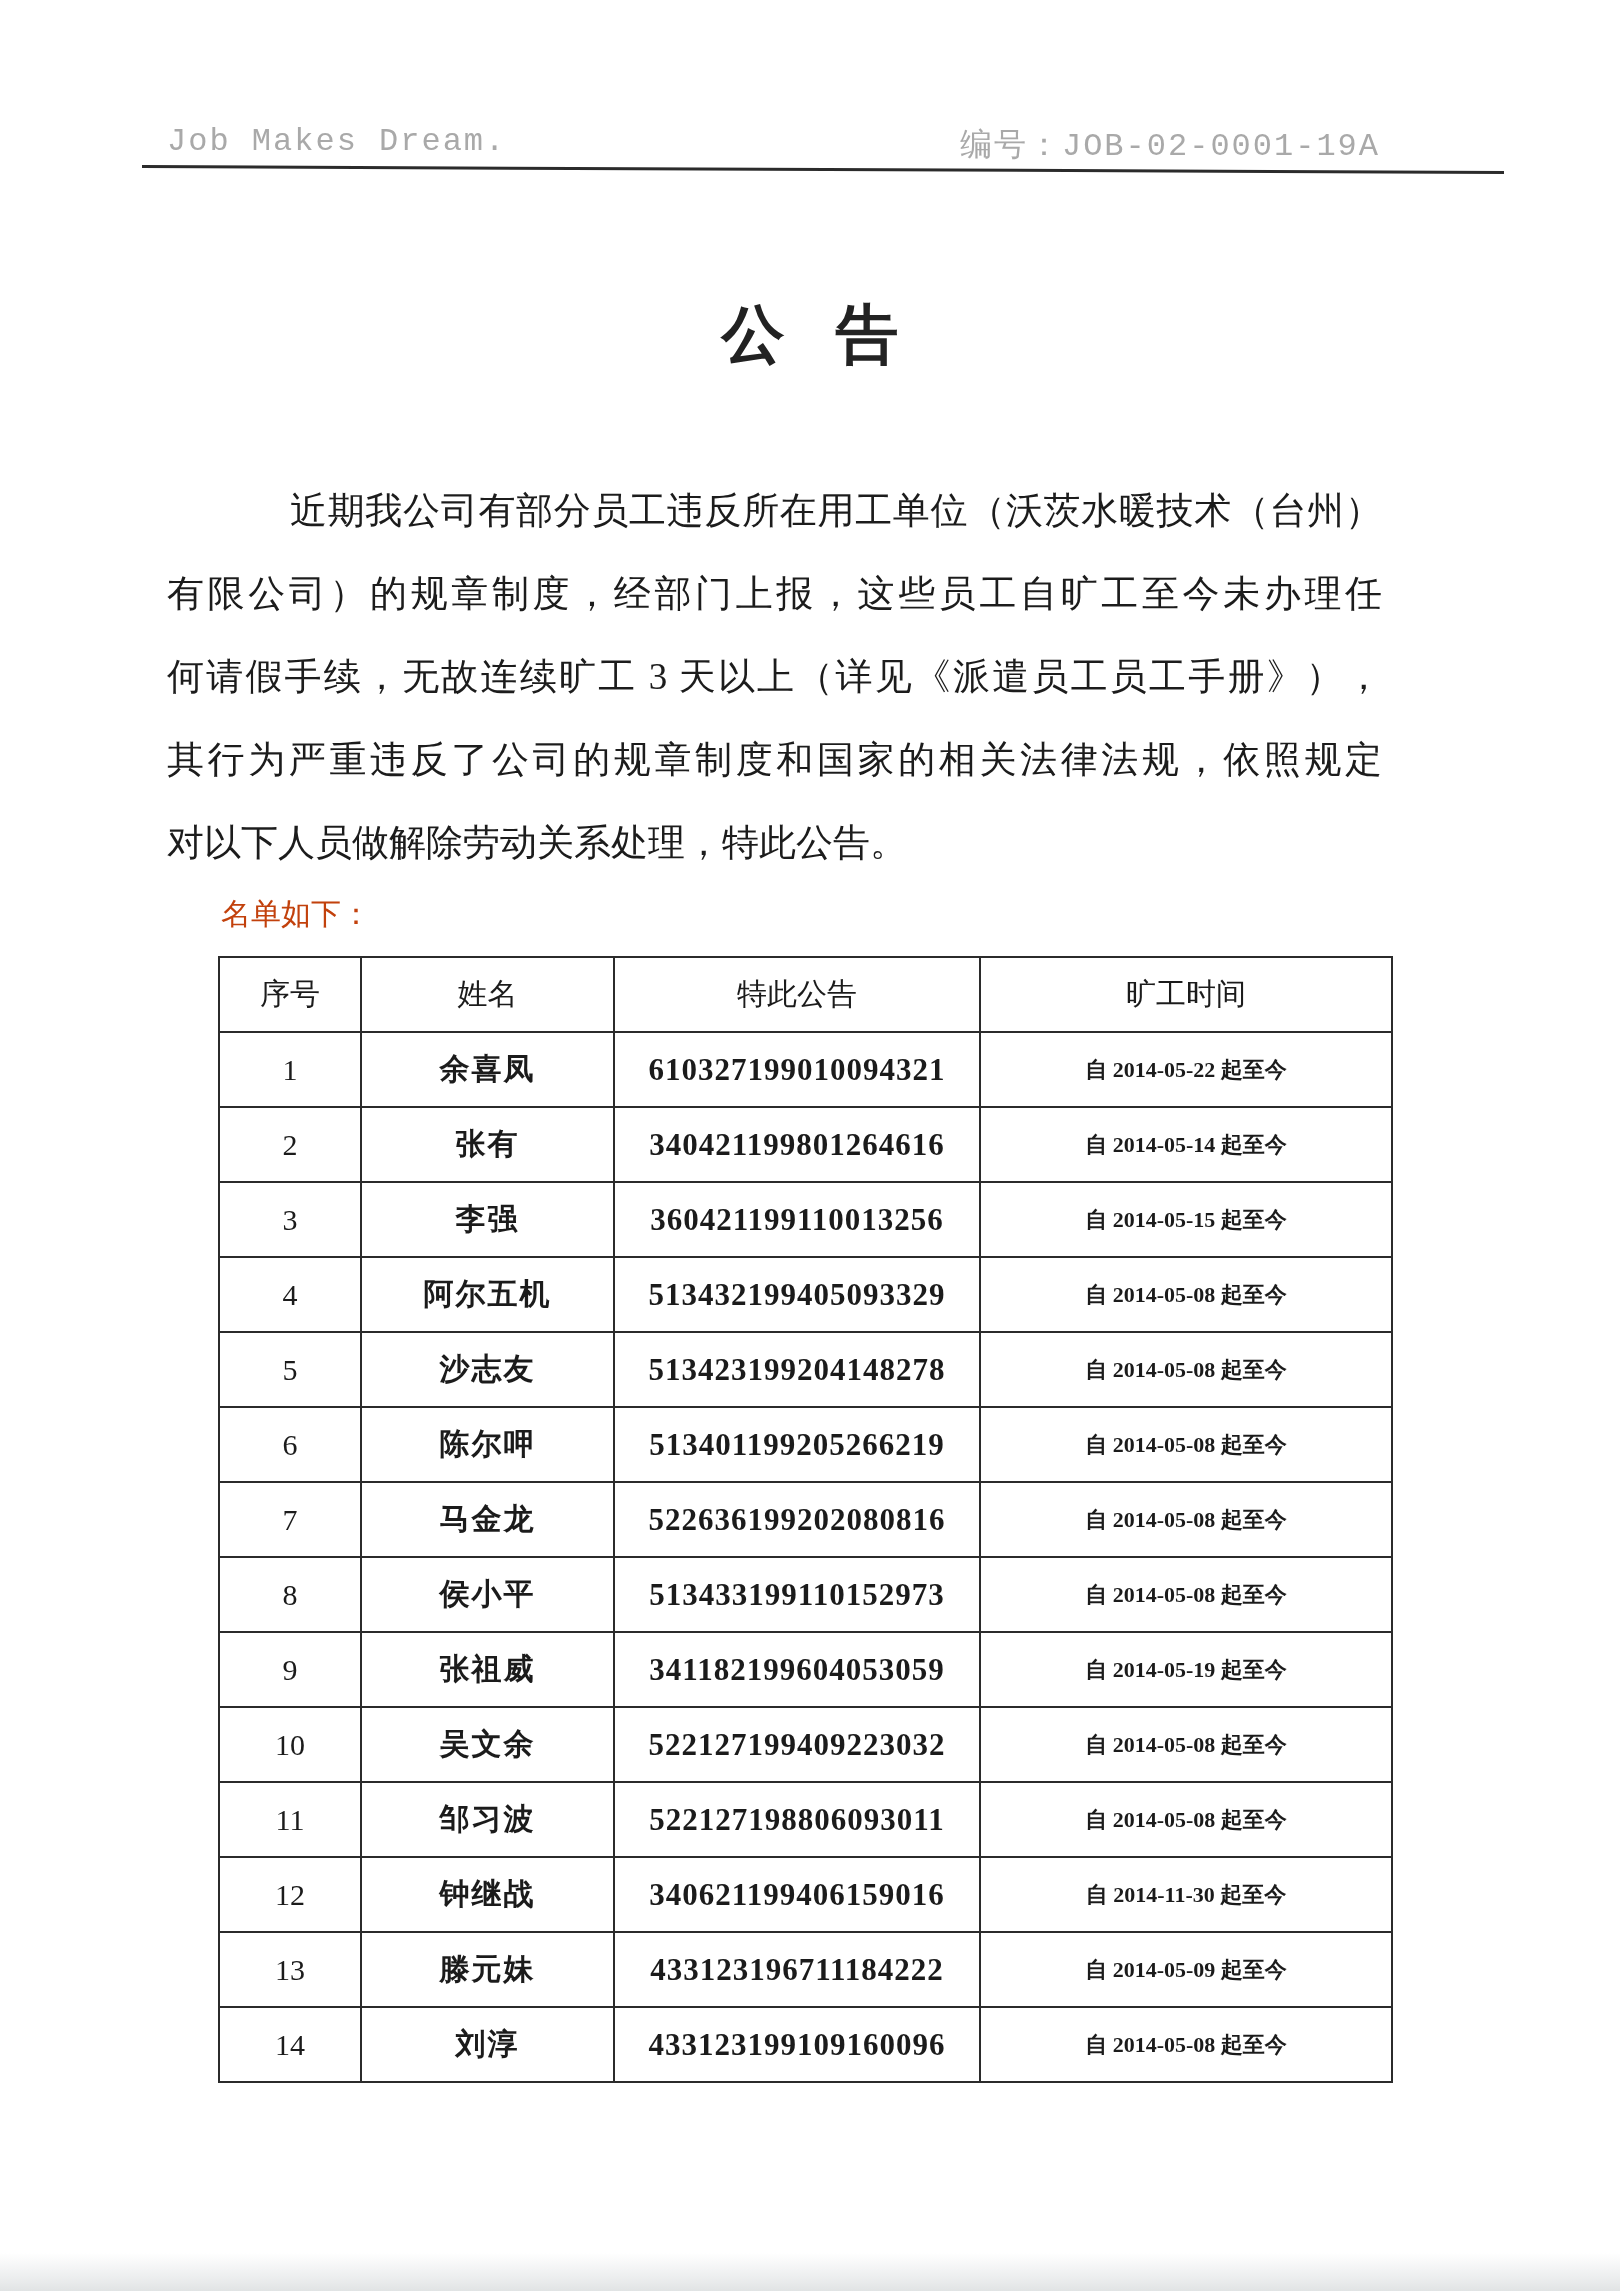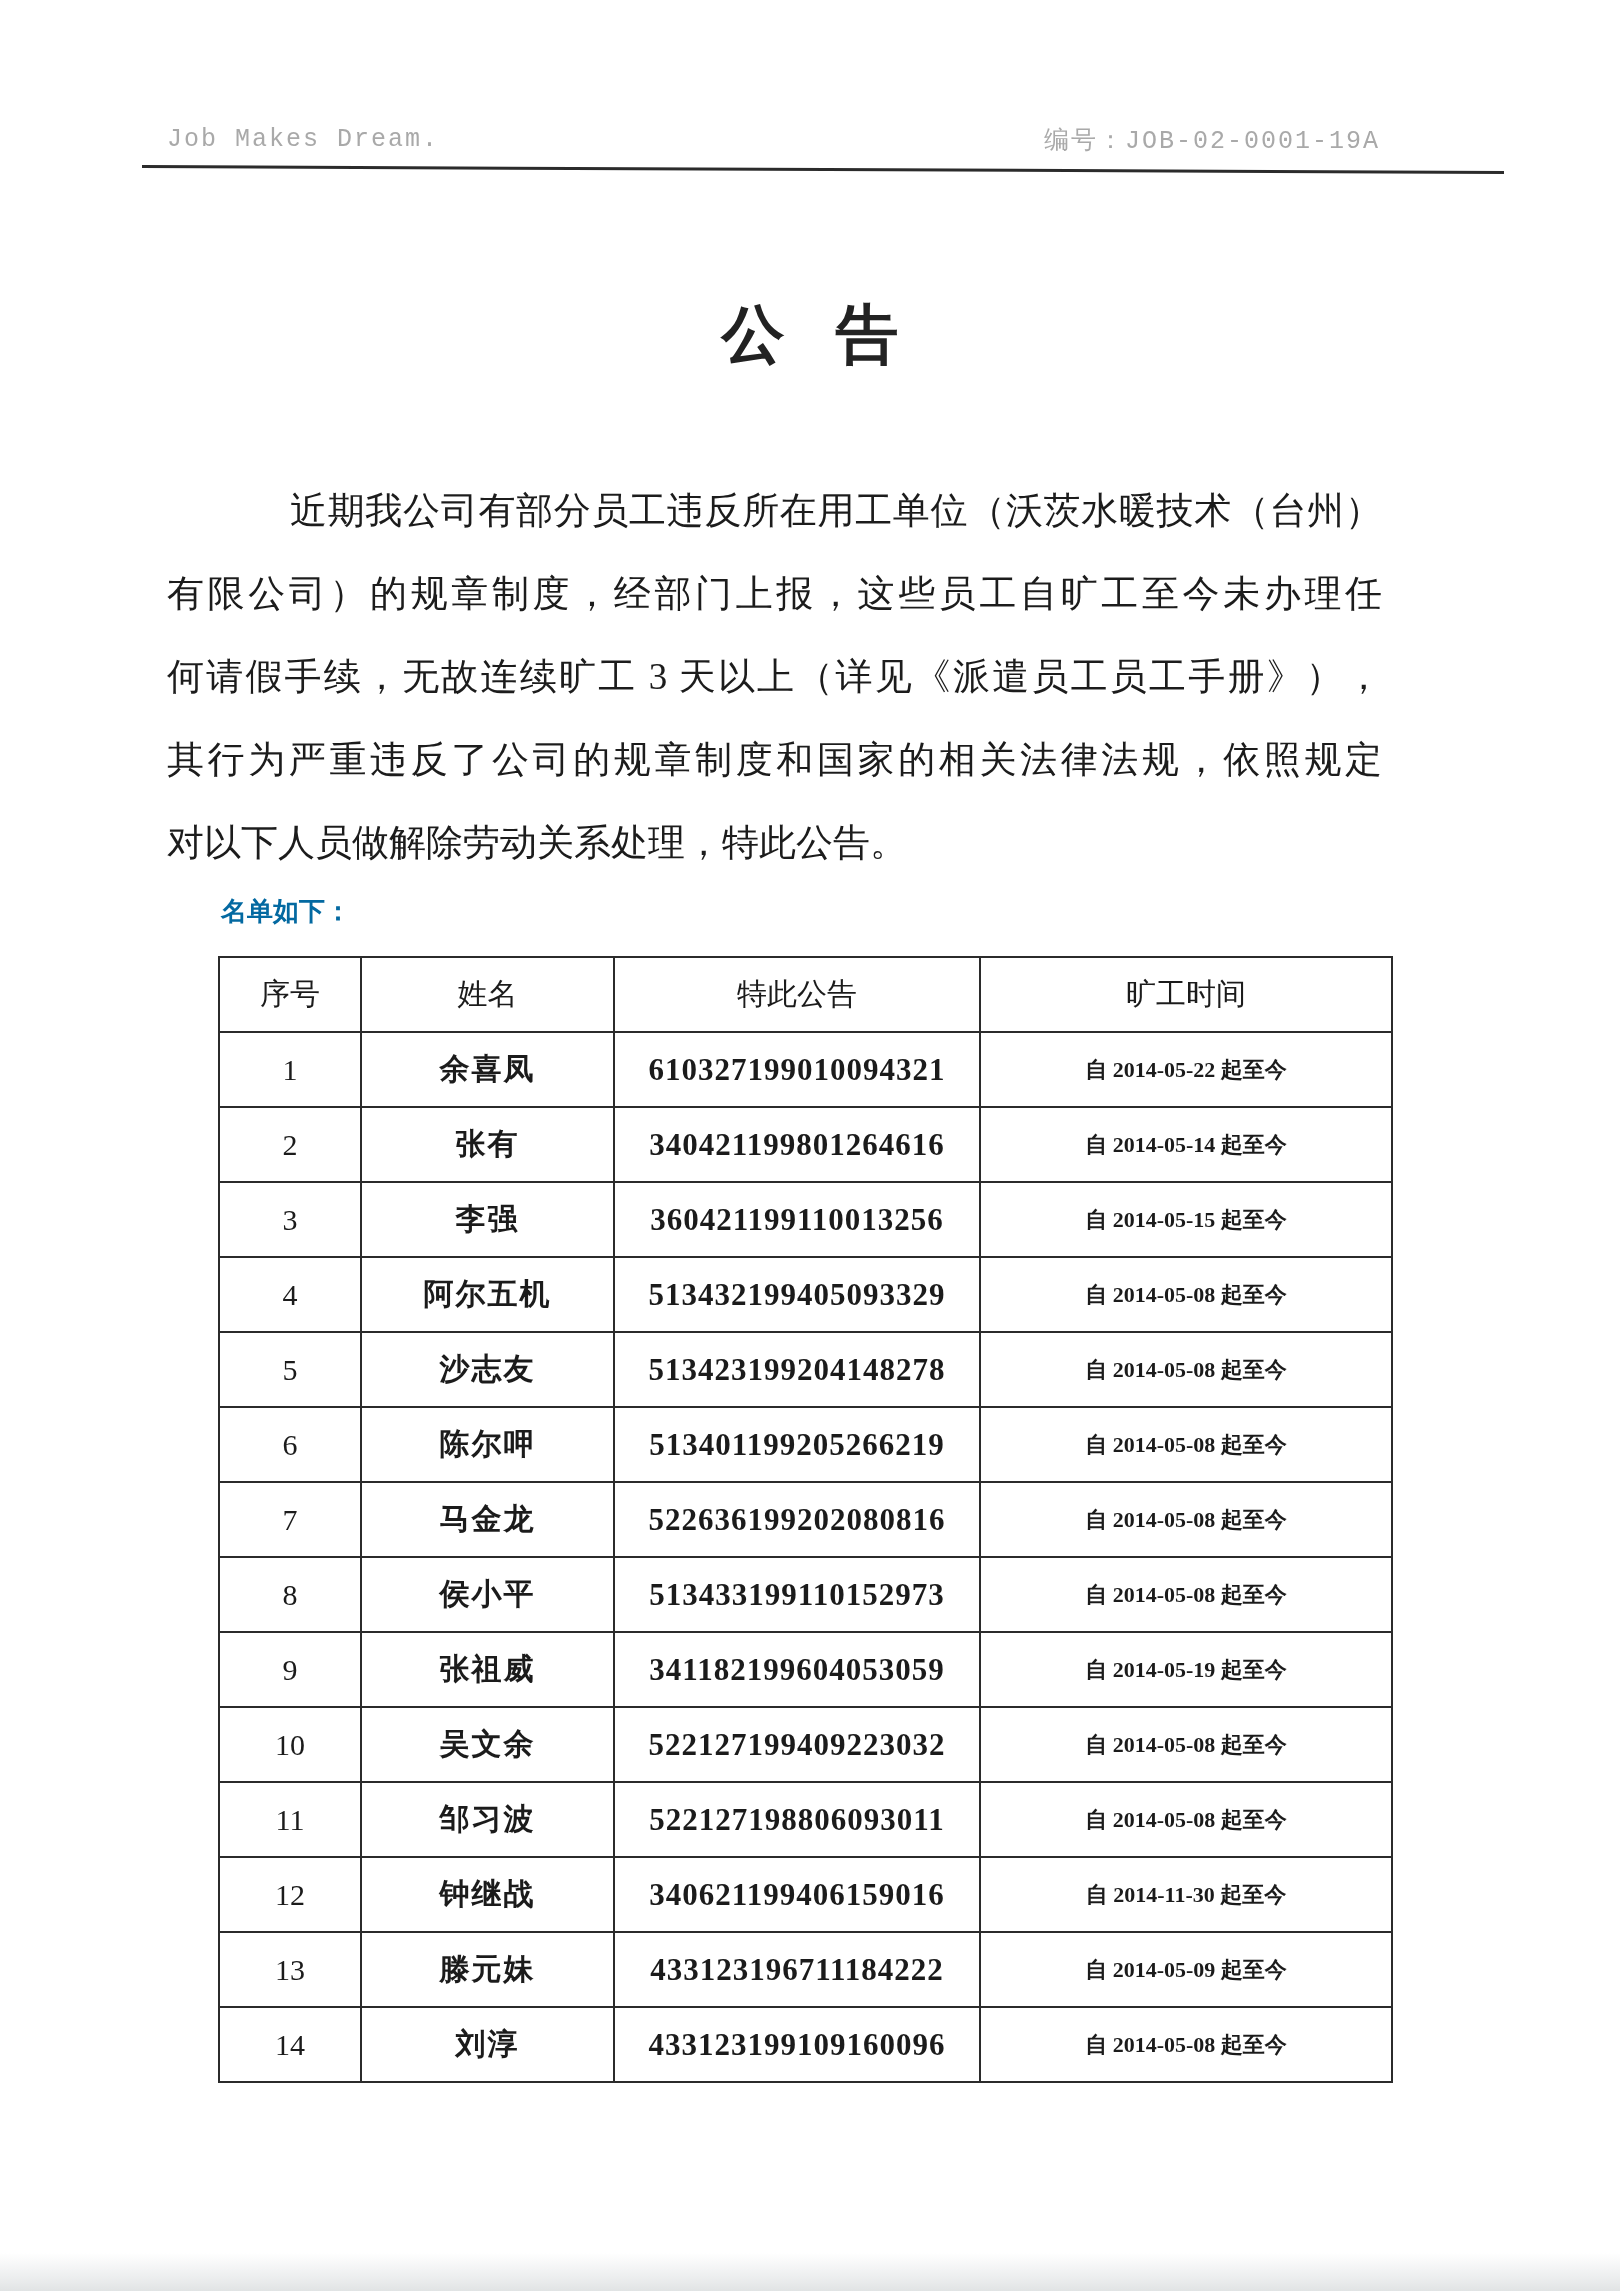--- a/index.html
+++ b/index.html
@@ -8,23 +8,23 @@
     width:1620px; height:2292px;
     background:#ffffff;
     font-family:"Liberation Serif","DejaVu Serif",serif;
     color:#1f1f1f;
     overflow:hidden;
   }
 
   
   .letterhead {
     position:absolute; top:123px; left:167px; width:1213px;
-    display:flex; justify-content:space-between; align-items:center;
+    display:flex; justify-content:space-between; align-items:flex-start;
     font-family:"Liberation Mono","DejaVu Sans Mono",monospace;
-    color:#a9a9a9; font-size:25px; letter-spacing:2px;
+    color:#a9a9a9; font-size:32px; letter-spacing:2px;
     font-weight:400;
   }
   .header-rule {
     position:absolute; top:168px; left:142px; width:1362px; height:2.9px;
     background:#2b2b2b; transform:rotate(0.25deg);
   }
 
   
   .page-title {
     position:absolute; top:292px; left:0; width:100%;
@@ -42,21 +42,21 @@
   }
   .body-line {
     height:83px; line-height:83px;
     text-align:justify; text-align-last:justify;
   }
   .body-line.first { text-indent:123px; }
   .body-line.last  { text-align-last:left; }
 
   .list-label {
     position:absolute; top:894px; left:221px;
-    font-size:26px; font-weight:700; color:#0369a1;
+    font-size:30px; font-weight:400; color:#c2410c;
   }
 
   
   table.roster {
     position:absolute; top:956px; left:218px; width:1172px;
     border-collapse:collapse; table-layout:fixed;
     color:#1b1b1b;
   }
   table.roster th, table.roster td {
     border:2px solid #2b2b2b;

